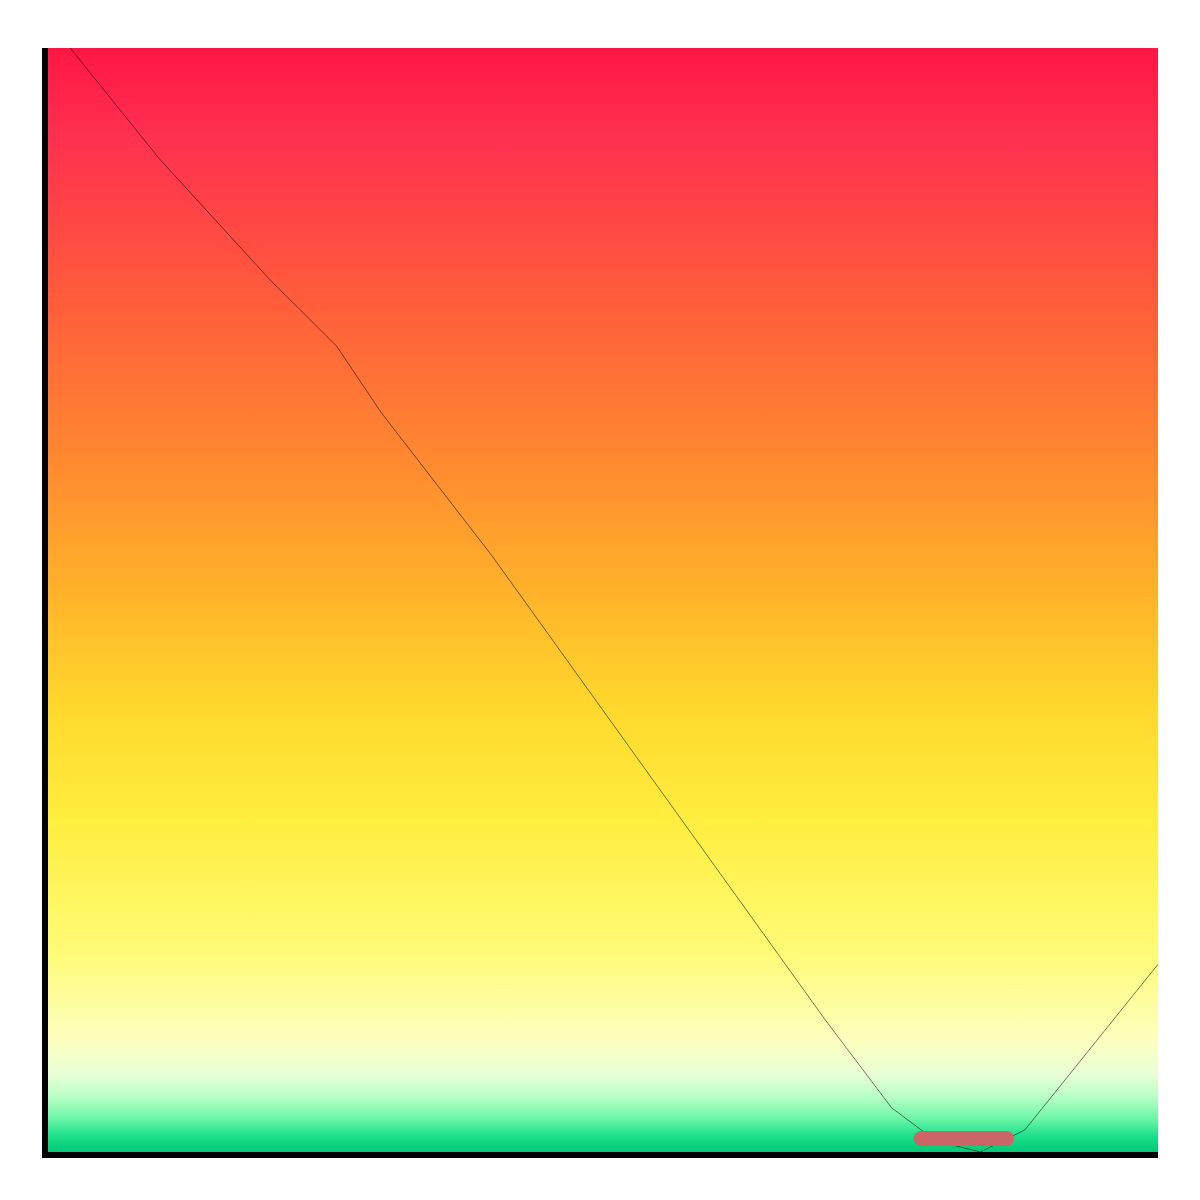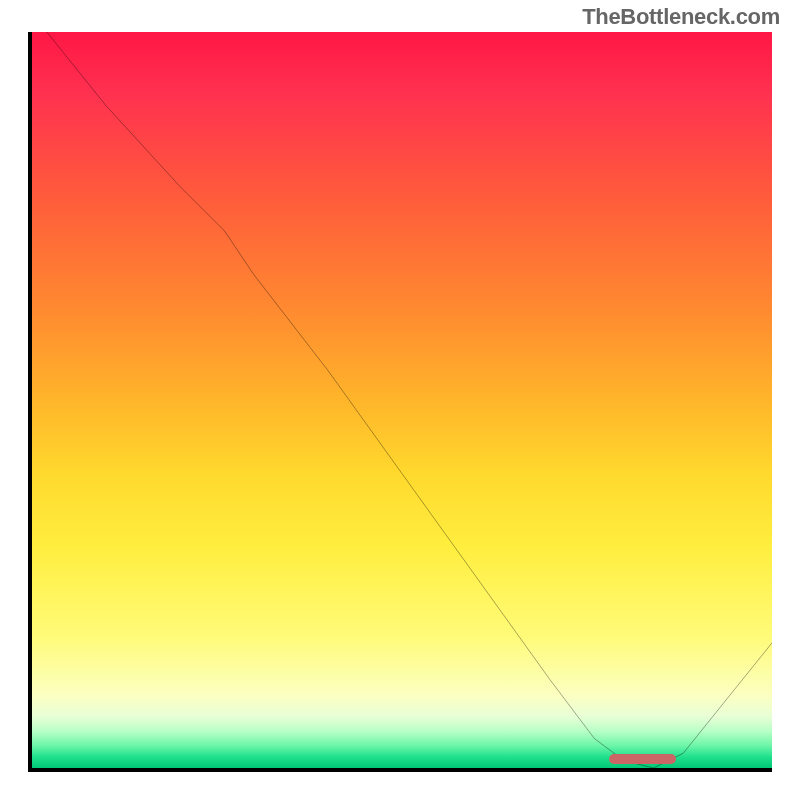--- a/index.html
+++ b/index.html
@@ -71,21 +71,20 @@
     position: absolute;
     height: 10px;
     border-radius: 5px;
     background: #cc6666;
   }
 </style>
 </head>
 <body>
 
 <div class="container">
-  <div class="watermark">TheBottleneck.com</div>
 
   <div class="plot-area">
     <div class="gradient-bg"></div>
 
     <svg class="curve-svg" viewBox="0 0 100 100" preserveAspectRatio="none">
       <path id="curve-path" fill="none" stroke="#000" stroke-width="0.35" vector-effect="non-scaling-stroke" d="M2.00 0.00 L10.00 10.00 L20.00 21.00 L26.00 27.00 L30.00 33.00 L40.00 46.00 L50.00 60.00 L60.00 74.00 L70.00 88.00 L76.00 96.00 L80.00 99.00 L84.00 100.00 L88.00 98.00 L100.00 83.00"></path>
     </svg>
 
     <div class="marker" id="opt-marker" style="left: 78%; width: 9%; bottom: 0.5%; background: rgb(204, 102, 102);"></div>
   </div>

